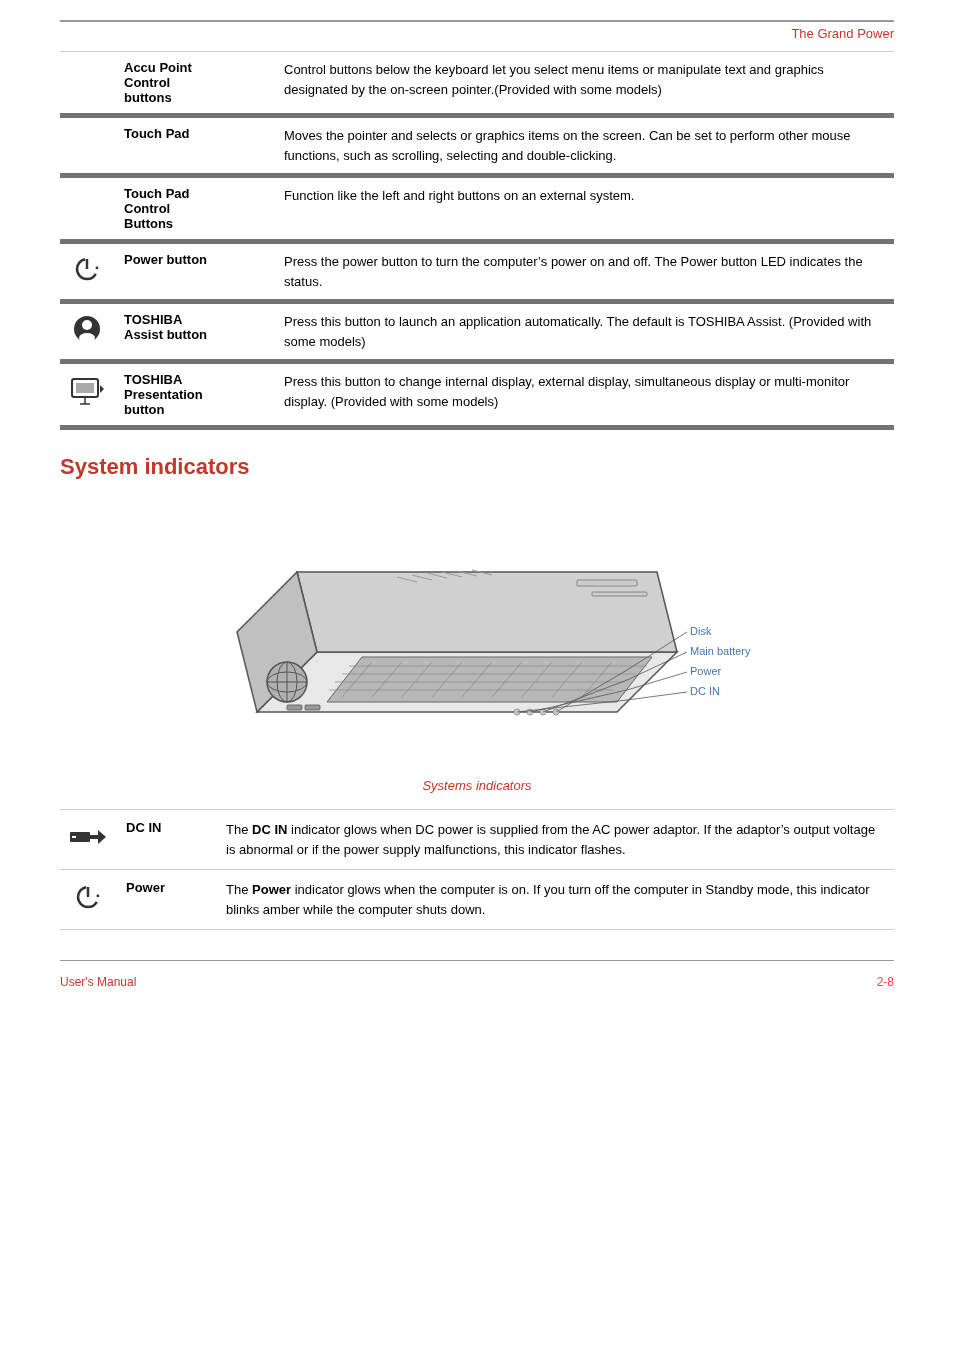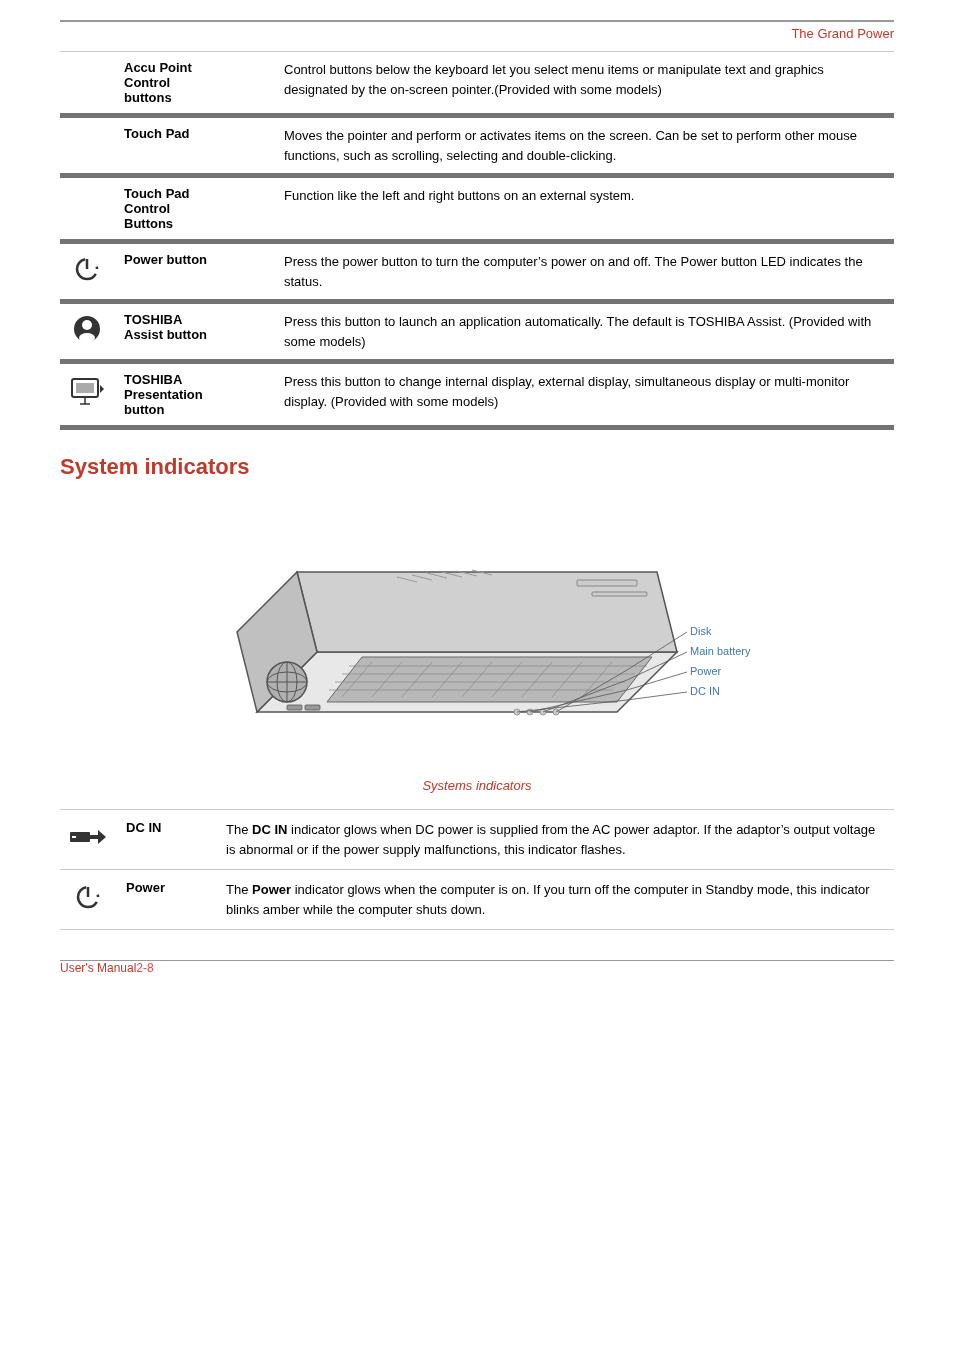--- a/index.html
+++ b/index.html
@@ -111,22 +111,23 @@
       font-size: 13px;
       vertical-align: top;
     }
     .bottom-table .desc-cell {
       font-size: 13px;
       line-height: 1.5;
     }
     .footer-line {
       border-top: 1px solid #999;
       margin-top: 30px;
-      padding-top: 0;
+      padding-top: 14px;
       display: flex;
+      justify-content: space-between;
     }
     .footer-left {
       color: #c0392b;
       font-size: 12px;
     }
     .footer-right {
       font-size: 12px;
       color: #ef4444;
     }
     b { font-weight: bold; }
@@ -143,21 +144,21 @@
   <table class="top-table">
     <tbody id="top-table-body">
     <tr>
           <td class="icon-cell"></td>
           <td class="label-cell"><b>Accu Point<br>Control<br>buttons</b></td>
           <td class="desc-cell">Control buttons below the keyboard let you select menu items or manipulate text and graphics designated by the on-screen pointer.(Provided with some models)</td>
         </tr>
         <tr>
           <td class="icon-cell"></td>
           <td class="label-cell"><b>Touch Pad</b></td>
-          <td class="desc-cell">Moves the pointer and perform or activates items on the screen. Can be set to perform other mouse functions, such as scrolling, selecting and double-clicking.</td>
+          <td class="desc-cell">Moves the pointer and selects or graphics items on the screen. Can be set to perform other mouse functions, such as scrolling, selecting and double-clicking.</td>
         </tr>
         <tr>
           <td class="icon-cell"></td>
           <td class="label-cell"><b>Touch Pad<br>Control<br>Buttons</b></td>
           <td class="desc-cell">Function like the left and right buttons on an external system.</td>
         </tr>
         <tr>
           <td class="icon-cell"><svg width="28" height="28" viewBox="0 0 28 28">
       <circle cx="14" cy="14" r="10" fill="none" stroke="#333" stroke-width="2.5" stroke-dasharray="40 15" stroke-dashoffset="-5"></circle>
       <line x1="14" y1="4" x2="14" y2="14" stroke="#333" stroke-width="2.5"></line>

